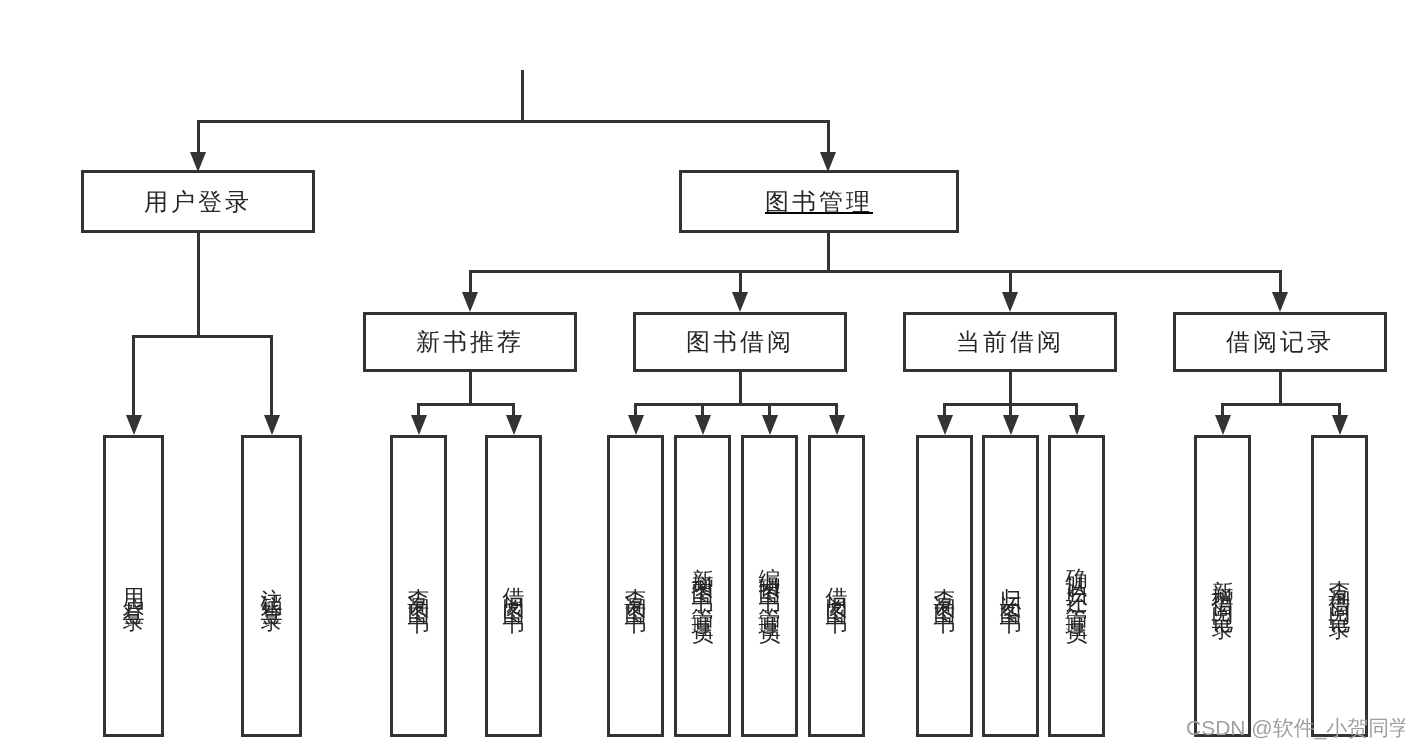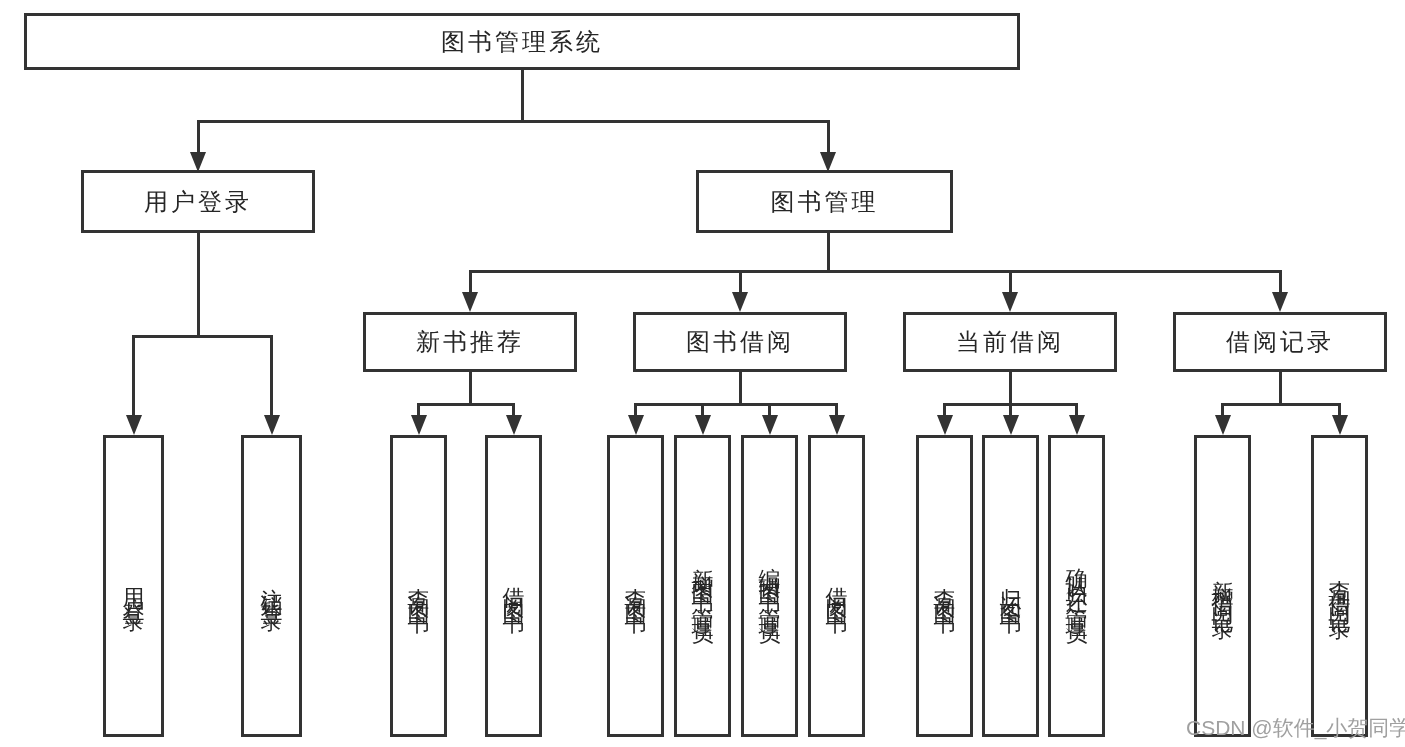--- a/index.html
+++ b/index.html
@@ -76,35 +76,32 @@
     font-size: 21px;
     color: #a0a0a0;
     white-space: nowrap;
   }
 </style>
 </head>
 <body>
 
 <div class="stage">
 
-  <div class="hbox" style="left:24px; top:13px; width:996px; height:57px;">
-    <span>图书管理系统</span>
-  </div>
 
   <div class="vline" style="left:520.5px; top:70px; height:50px;"></div>
   <div class="hline" style="left:196.5px; top:120px; width:633px;"></div>
   <div class="vline" style="left:196.5px; top:120px; height:32px;"></div>
   <div class="arrow" style="left:190px; top:152px;"></div>
   <div class="vline" style="left:826.5px; top:120px; height:32px;"></div>
   <div class="arrow" style="left:820px; top:152px;"></div>
 
   <div class="hbox" style="left:81px; top:170px; width:234px; height:63px;">
     <span>用户登录</span>
   </div>
-  <div class="hbox" style="left:696px; top:170px; width:257px; height:63px;">
+  <div class="hbox" style="left:679px; top:170px; width:280px; height:63px;text-decoration:underline;">
     <span>图书管理</span>
   </div>
 
   <div class="vline" style="left:196.5px; top:233px; height:102px;"></div>
   <div class="hline" style="left:132px; top:335px; width:141px;"></div>
   <div class="vline" style="left:132px; top:335px; height:80px;"></div>
   <div class="arrow" style="left:125.5px; top:415px;"></div>
   <div class="vline" style="left:270px; top:335px; height:80px;"></div>
   <div class="arrow" style="left:263.5px; top:415px;"></div>
 

